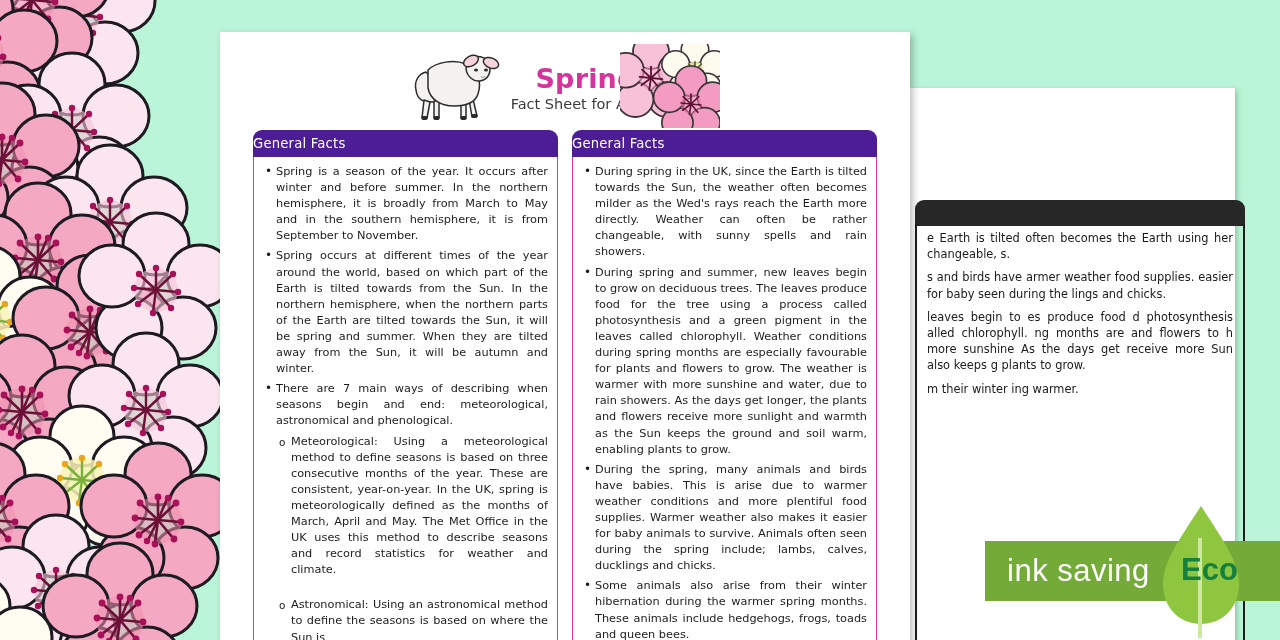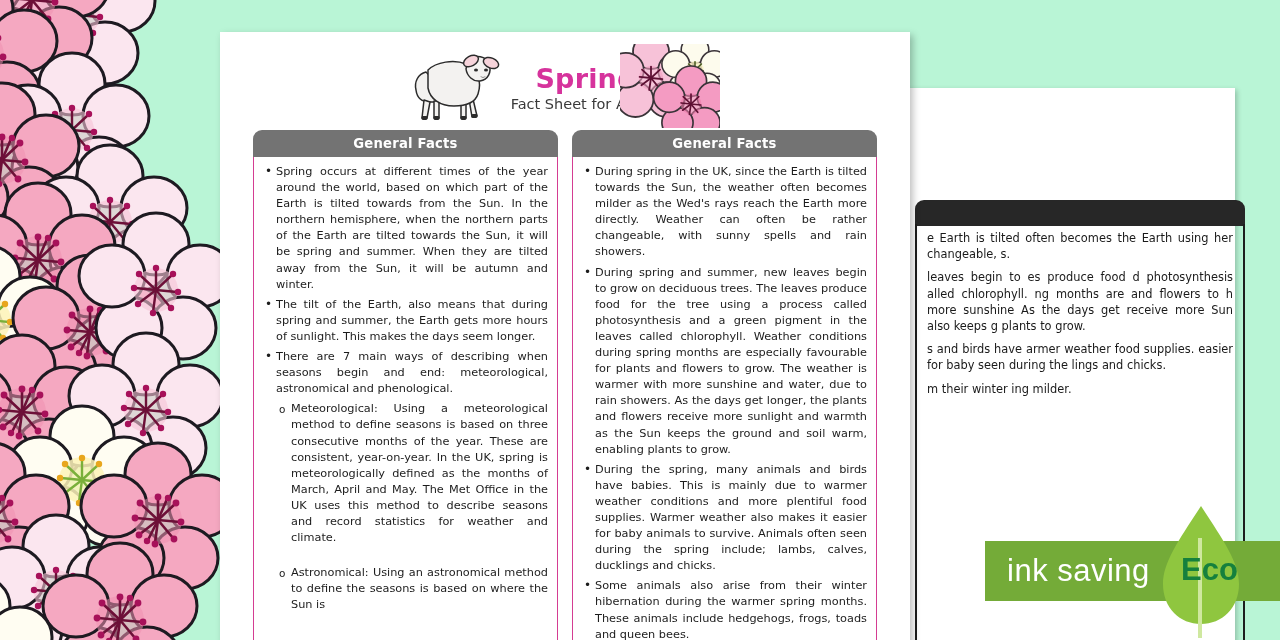--- a/index.html
+++ b/index.html
@@ -131,26 +131,26 @@
     gap: 14px;
     padding: 0 33px;
     box-sizing: border-box;
     width: 690px;
   }
   .col {
     flex: 1 1 0;
     min-width: 0;
   }
   .col-head {
-    background: #737373;
+    background: #4c1d95;
     color: #ffffff;
     font-family: "DejaVu Sans", sans-serif;
-    font-weight: bold;
+    font-weight: normal;
     font-size: 13.2px;
-    text-align: center;
+    text-align: left;
     padding: 6px 0 6px 0;
     border-radius: 9px 9px 0 0;
     letter-spacing: 0.2px;
   }
   .col-body {
     border: 1.6px solid #d43d92;
     border-top: none;
     padding: 7px 9px 8px 9px;
     box-sizing: border-box;
     height: 496px;
@@ -354,23 +354,23 @@
     <use href="#blossomA" x="198" y="560"></use>
     <use href="#blossomB" x="96" y="632"></use>
     <use href="#blossomA" x="160" y="660"></use>
     <use href="#blossomC" x="18" y="690"></use>
   </svg>
 
   <div id="page-back">
     <div class="bw-header"></div>
     <div class="bw-box">
       <p>e Earth is tilted often becomes the Earth using her changeable, s.</p>
+      <p>s and birds have armer weather food supplies. easier for baby seen during the lings and chicks.</p>
       <p>leaves begin to es produce food d photosynthesis alled chlorophyll. ng months are and flowers to h more sunshine As the days get receive more Sun also keeps g plants to grow.</p>
-      <p>s and birds have armer weather food supplies. easier for baby seen during the lings and chicks.</p>
-      <p>m their winter ing milder.</p>
+      <p>m their winter ing warmer.</p>
     </div>
   </div>
 
   <div id="page-front">
 
     <div class="sheet-header">
 
       <svg class="lamb-art" viewBox="0 0 96 82" xmlns="http://www.w3.org/2000/svg">
         <g stroke="#2b2b2b" stroke-width="1.5" stroke-linejoin="round" fill="#f3f2f0">
           <path d="M20 28 C12 30 8 38 10 46 C11 54 16 58 24 58 L30 58 L30 50 C30 42 26 33 20 28 Z"></path>
@@ -462,36 +462,36 @@
         </g>
       </svg>
     </div>
 
     <div class="columns">
 
       <div class="col">
         <div class="col-head">General Facts</div>
         <div class="col-body">
           <ul class="facts">
+            <li>Spring is a season of the year. It occurs after winter and before summer. In the northern hemisphere, it is broadly from March to May and in the southern hemisphere, it is from September to November.</li>
             <li>Spring occurs at different times of the year around the world, based on which part of the Earth is tilted towards from the Sun. In the northern hemisphere, when the northern parts of the Earth are tilted towards the Sun, it will be spring and summer. When they are tilted away from the Sun, it will be autumn and winter.</li>
-            <li>The tilt of the Earth, also means that during spring and summer, the Earth gets more hours of sunlight. This makes the days seem longer.</li>
             <li>There are 7 main ways of describing when seasons begin and end: meteorological, astronomical and phenological.</li>
             <li class="sub">Meteorological: Using a meteorological method to define seasons is based on three consecutive months of the year. These are consistent, year-on-year. In the UK, spring is meteorologically defined as the months of March, April and May. The Met Office in the UK uses this method to describe seasons and record statistics for weather and climate.</li>
             <li class="sub">Astronomical: Using an astronomical method to define the seasons is based on where the Sun is</li>
           </ul>
         </div>
       </div>
 
       <div class="col">
         <div class="col-head">General Facts</div>
         <div class="col-body">
           <ul class="facts">
             <li>During spring in the UK, since the Earth is tilted towards the Sun, the weather often becomes milder as the Wed's rays reach the Earth more directly. Weather can often be rather changeable, with sunny spells and rain showers.</li>
             <li>During spring and summer, new leaves begin to grow on deciduous trees. The leaves produce food for the tree using a process called photosynthesis and a green pigment in the leaves called chlorophyll. Weather conditions during spring months are especially favourable for plants and flowers to grow. The weather is warmer with more sunshine and water, due to rain showers. As the days get longer, the plants and flowers receive more sunlight and warmth as the Sun keeps the ground and soil warm, enabling plants to grow.</li>
-            <li>During the spring, many animals and birds have babies. This is mainly due to warmer weather conditions and more plentiful food supplies. Warmer weather also makes it easier for baby animals to survive. Animals often seen during the spring include; lambs, calves, ducklings and chicks.</li>
+            <li>During the spring, many animals and birds have babies. This is arise due to warmer weather conditions and more plentiful food supplies. Warmer weather also makes it easier for baby animals to survive. Animals often seen during the spring include; lambs, calves, ducklings and chicks.</li>
             <li>Some animals also arise from their winter hibernation during the warmer spring months. These animals include hedgehogs, frogs, toads and queen bees.</li>
 
           </ul>
         </div>
       </div>
 
     </div>
   </div>
 
   <div id="eco-badge">

